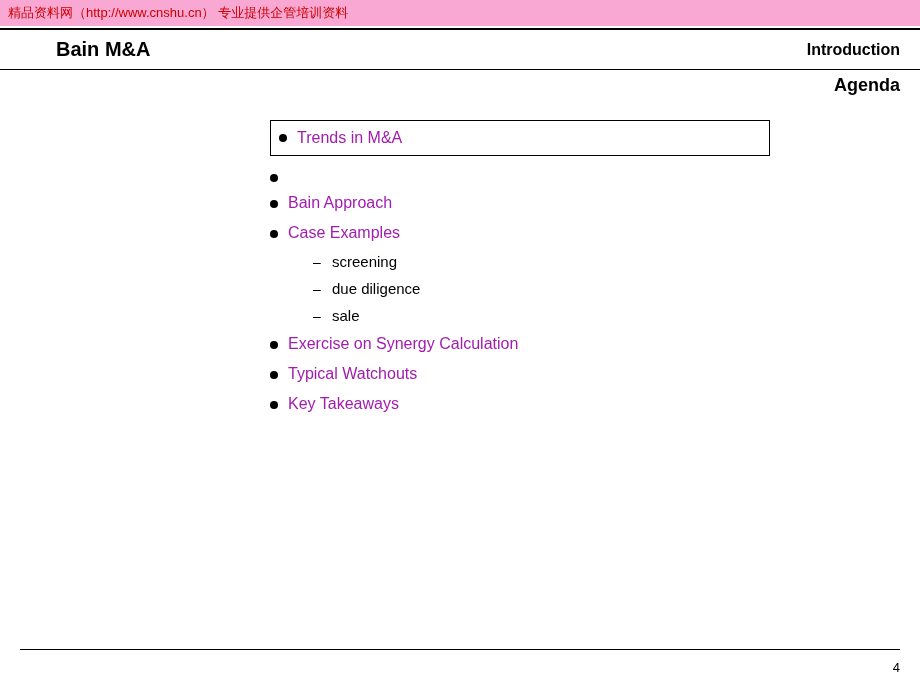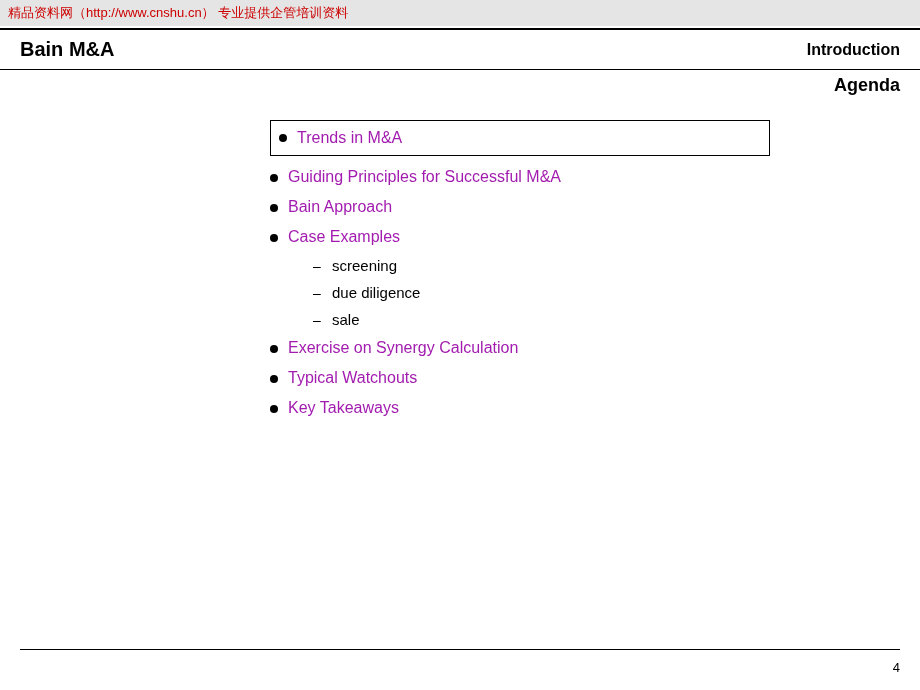--- a/index.html
+++ b/index.html
@@ -16,21 +16,21 @@
       position: relative;
       overflow: hidden;
     }
 
     
     .watermark-bar {
       position: absolute;
       top: 0;
       left: 0;
       width: 100%;
-      background: #e5e5e5;
+      background: #f9a8d4;
       padding: 4px 8px;
       font-size: 13px;
       color: #cc0000;
       border-bottom: none;
       z-index: 10;
     }
 
     
     .header-bar {
       position: absolute;
@@ -42,20 +42,21 @@
       padding: 8px 20px;
       display: flex;
       justify-content: space-between;
       align-items: center;
     }
 
     .header-title {
       font-size: 20px;
       font-weight: bold;
       color: #000;
+      margin-left: 36px;
     }
 
     .header-section {
       font-size: 16px;
       font-weight: bold;
       color: #000;
       padding-left: 24px;
     }
 
     
@@ -168,21 +169,20 @@
 
 <div class="content-area">
 
   <div class="agenda-item-highlighted">
     <div class="bullet"></div>
     <span class="agenda-item-text">Trends in M&amp;A</span>
   </div>
 
   <div class="agenda-item">
     <div class="bullet"></div>
-    <span class="agenda-item-text">Guiding Principles for Successful M&amp;A</span>
   </div>
 
   <div class="agenda-item">
     <div class="bullet"></div>
     <span class="agenda-item-text">Bain Approach</span>
   </div>
 
   <div class="agenda-item">
     <div class="bullet"></div>
     <span class="agenda-item-text">Case Examples</span>

